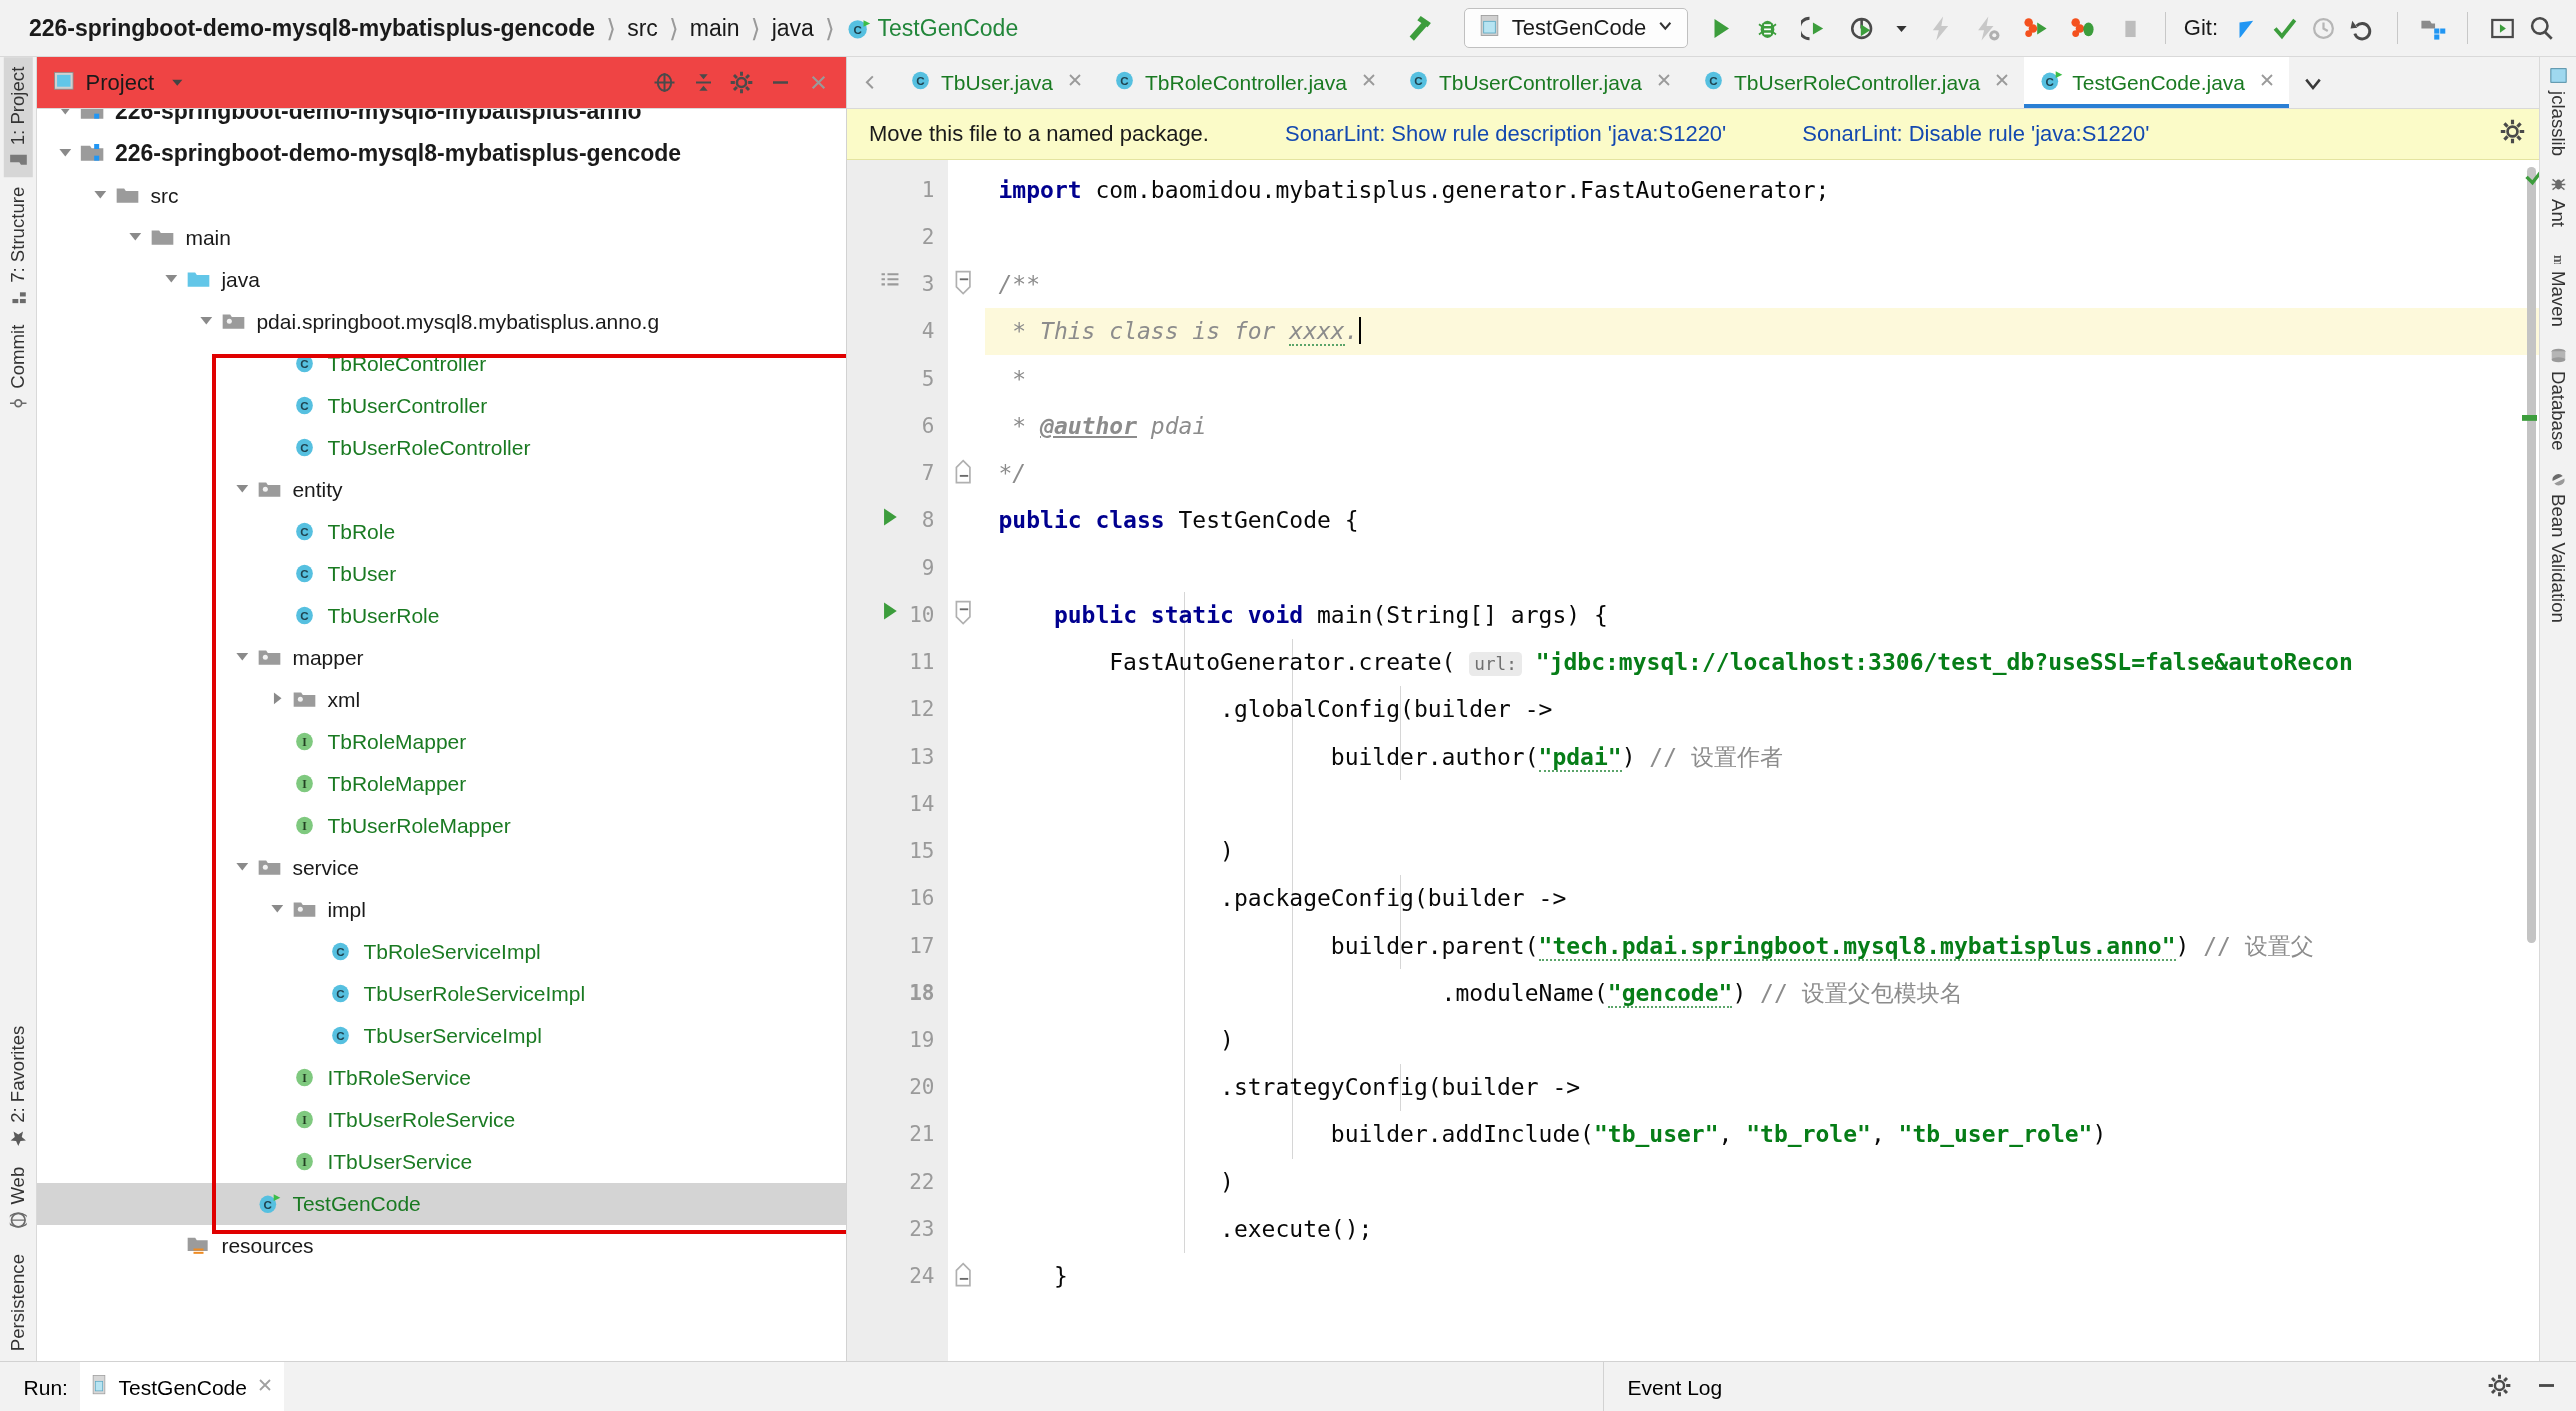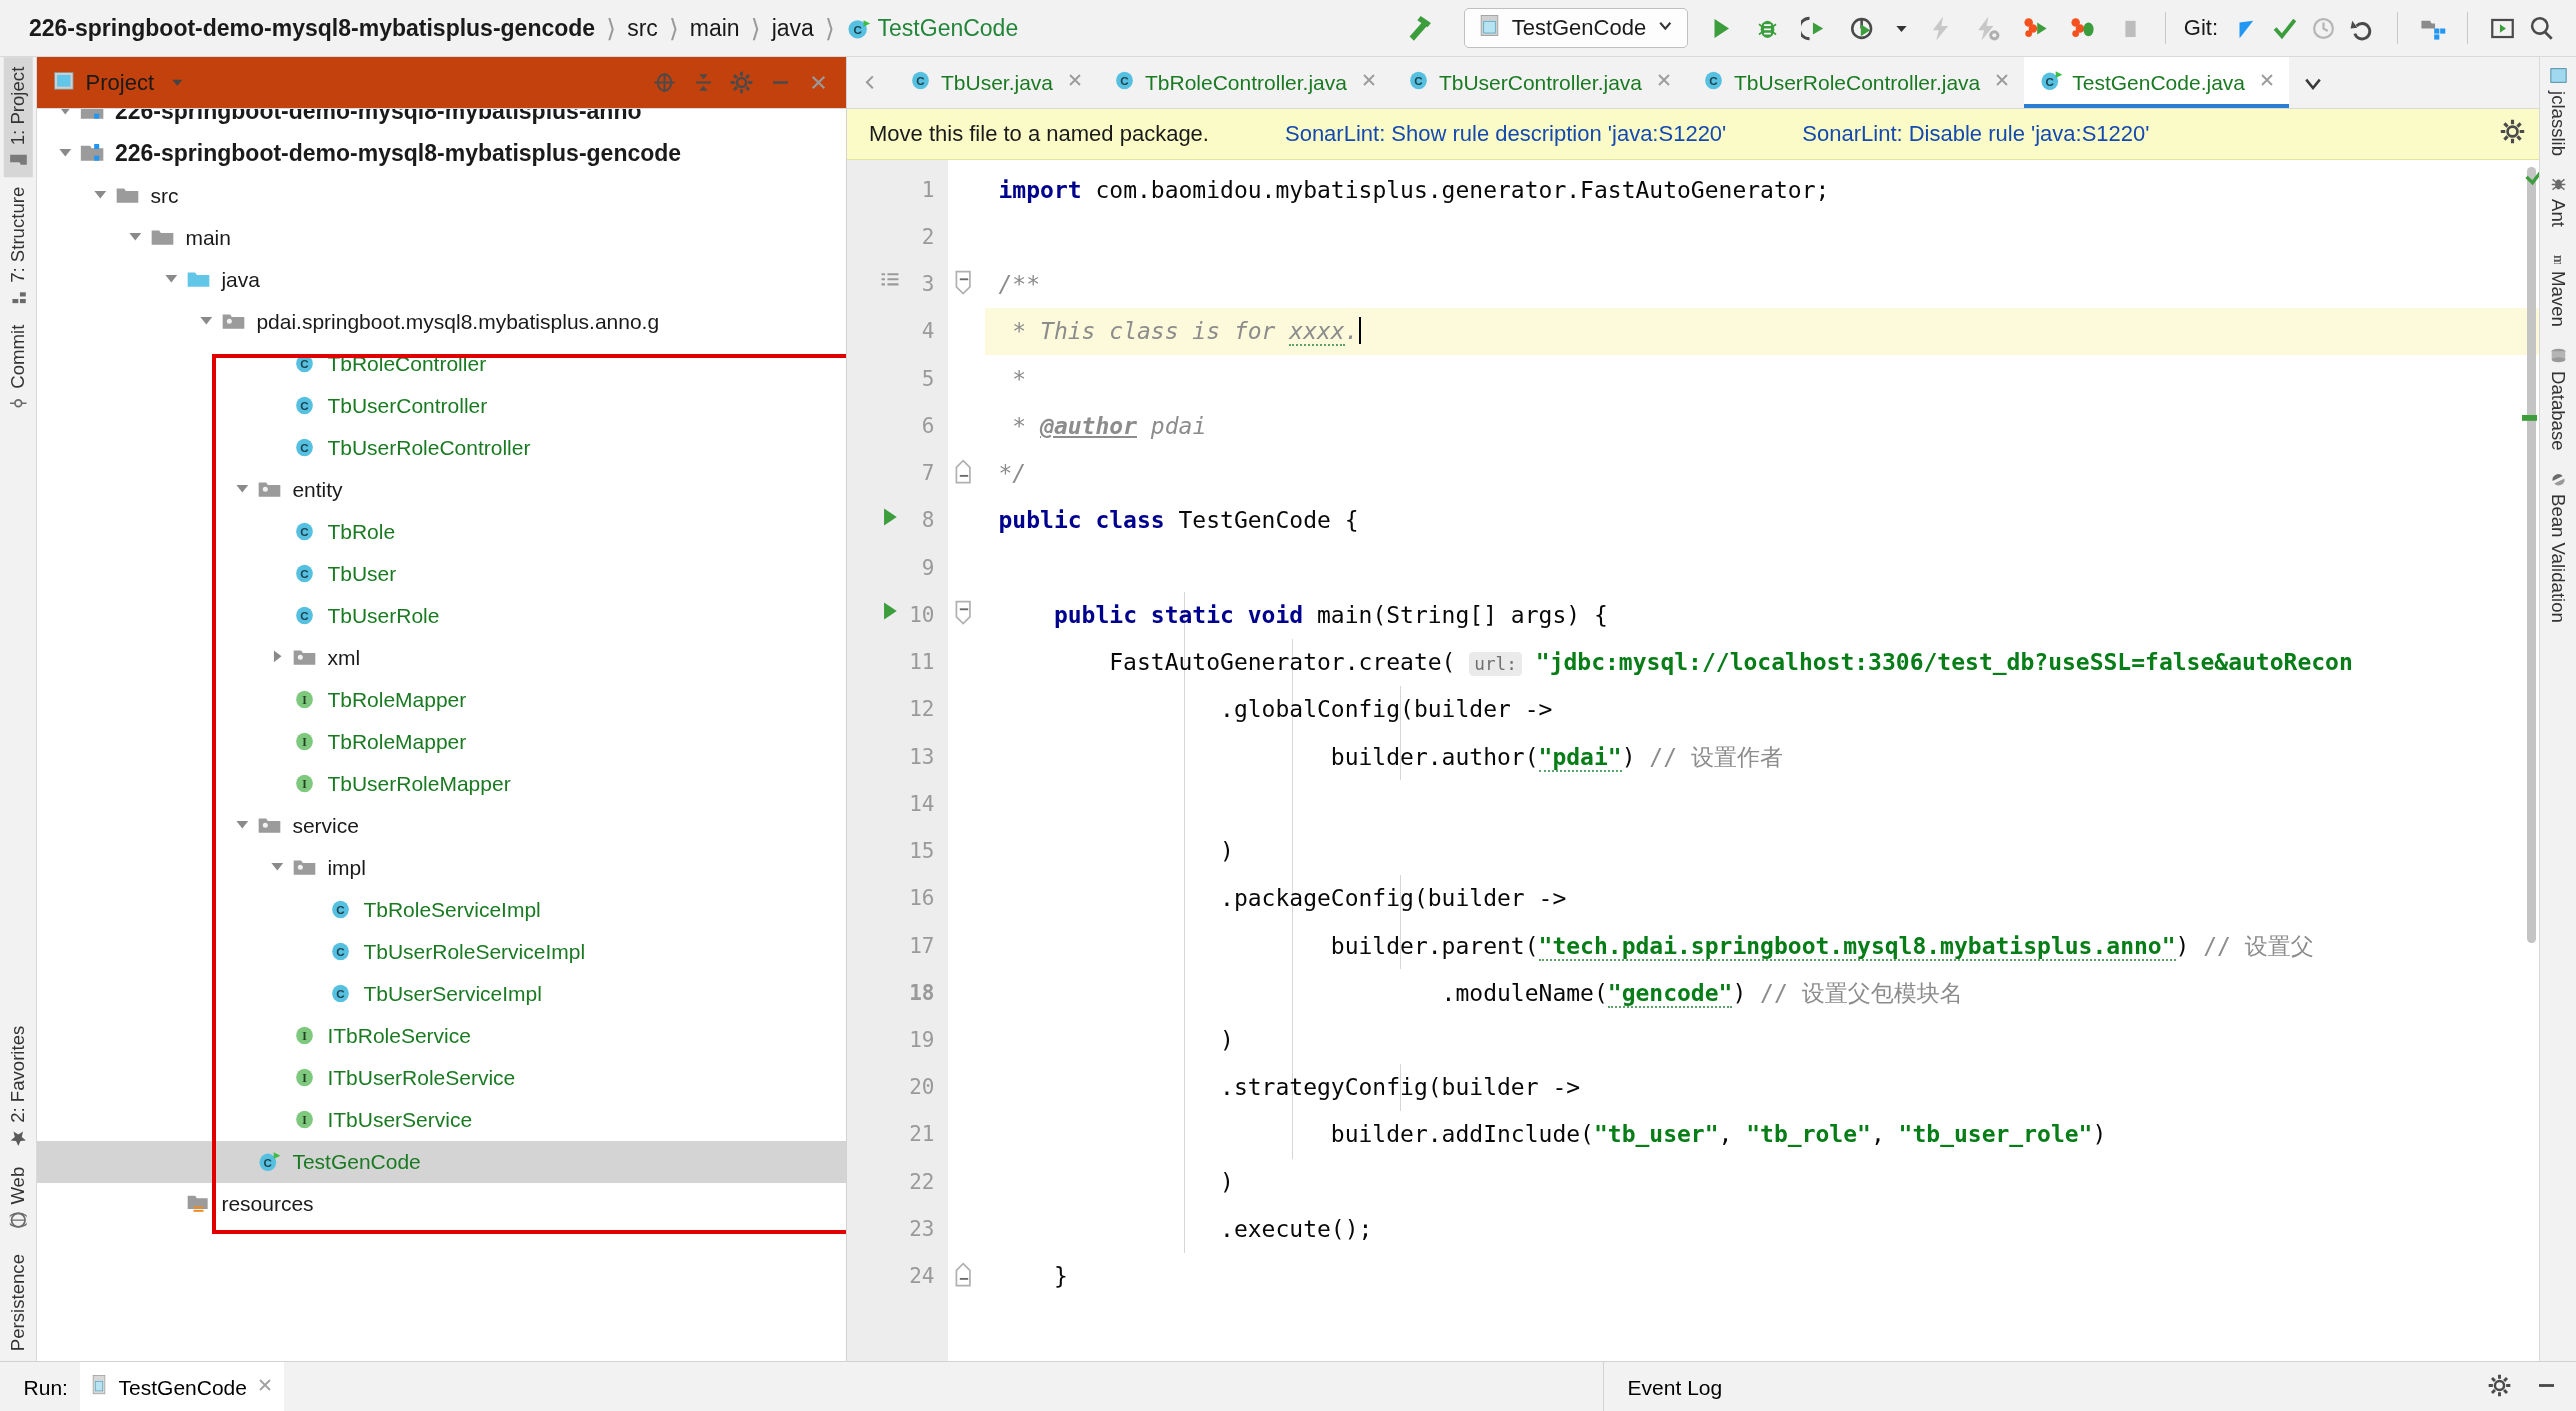--- a/index.html
+++ b/index.html
@@ -68,21 +68,21 @@
   .vtab-r {
     writing-mode: vertical-rl;
     font-size: 18.6px; color:#333; padding: 10px 3.4px;
     display:flex; align-items:center; gap:6.7px; white-space:nowrap;
   }
 
   
   .project-panel { width: 810px; flex:0 0 810px; background:#fff;
                    display:flex; flex-direction:column; border-right:0.8px solid #d2d2d2;}
   .panel-head {
-    height: 52px; background:#c2410c; display:flex; align-items:center;
+    height: 52px; background:#ef4444; display:flex; align-items:center;
     padding: 0 10px 0 15px; border-bottom:0.8px solid #d9d9d9;
   }
   .panel-title { font-size:22px; color:#1a1a1a; margin-left:10px;}
   .panel-head .spacer { flex:1; }
   .panel-ctl { margin-left:13.5px; display:inline-flex; }
 
   .tree { position:relative; flex:1; overflow:hidden; padding-top:1.7px;
           font-size:21px; color:#1a1a1a; }
   .row { display:flex; align-items:center; height:42px; white-space:nowrap; }
   .row.sel { background:#d4d4d4; }
@@ -580,20 +580,34 @@
         </div>
         <div class="row" style="padding-left: 231px;">
           <span class="arrow"></span>
           <span class="node-ico">
             <svg width="25" height="25" viewBox="0 0 30 30" style="font-size:25px">
               <ellipse cx="15" cy="15" rx="10" ry="10.5" fill="#56c0e0"></ellipse>
               <text x="15" y="20" font-size="14" font-family="Liberation Sans" text-anchor="middle" fill="#1f4350" font-weight="bold">C</text>
             </svg>
           </span>
           <span class="lbl green">TbUserRole</span>
+        </div>
+        <div class="row" style="padding-left: 196px;">
+          <span class="arrow">
+            <svg width="18.6" height="18.6" viewBox="0 0 22 22">
+              <path d="M4 7 L18 7 L11 16 z" fill="#8a8a8a"></path>
+            </svg>
+          </span>
+          <span class="node-ico">
+            <svg width="25" height="22" viewBox="0 0 30 26">
+              <path d="M2 4 h9 l2 3 h15 v14 h-26 z" fill="#9b9b9b"></path>
+              <circle cx="10" cy="12" r="3" fill="#f2f2f2"></circle>
+            </svg>
+          </span>
+          <span class="lbl">mapper</span>
         </div>
         <div class="row" style="padding-left: 231px;">
           <span class="arrow">
             <svg width="18.6" height="18.6" viewBox="0 0 22 22">
               <path d="M7 4 L16 11 L7 18 z" fill="#8a8a8a"></path>
             </svg>
           </span>
           <span class="node-ico">
             <svg width="25" height="22" viewBox="0 0 30 26">
               <path d="M2 4 h9 l2 3 h15 v14 h-26 z" fill="#9b9b9b"></path>

